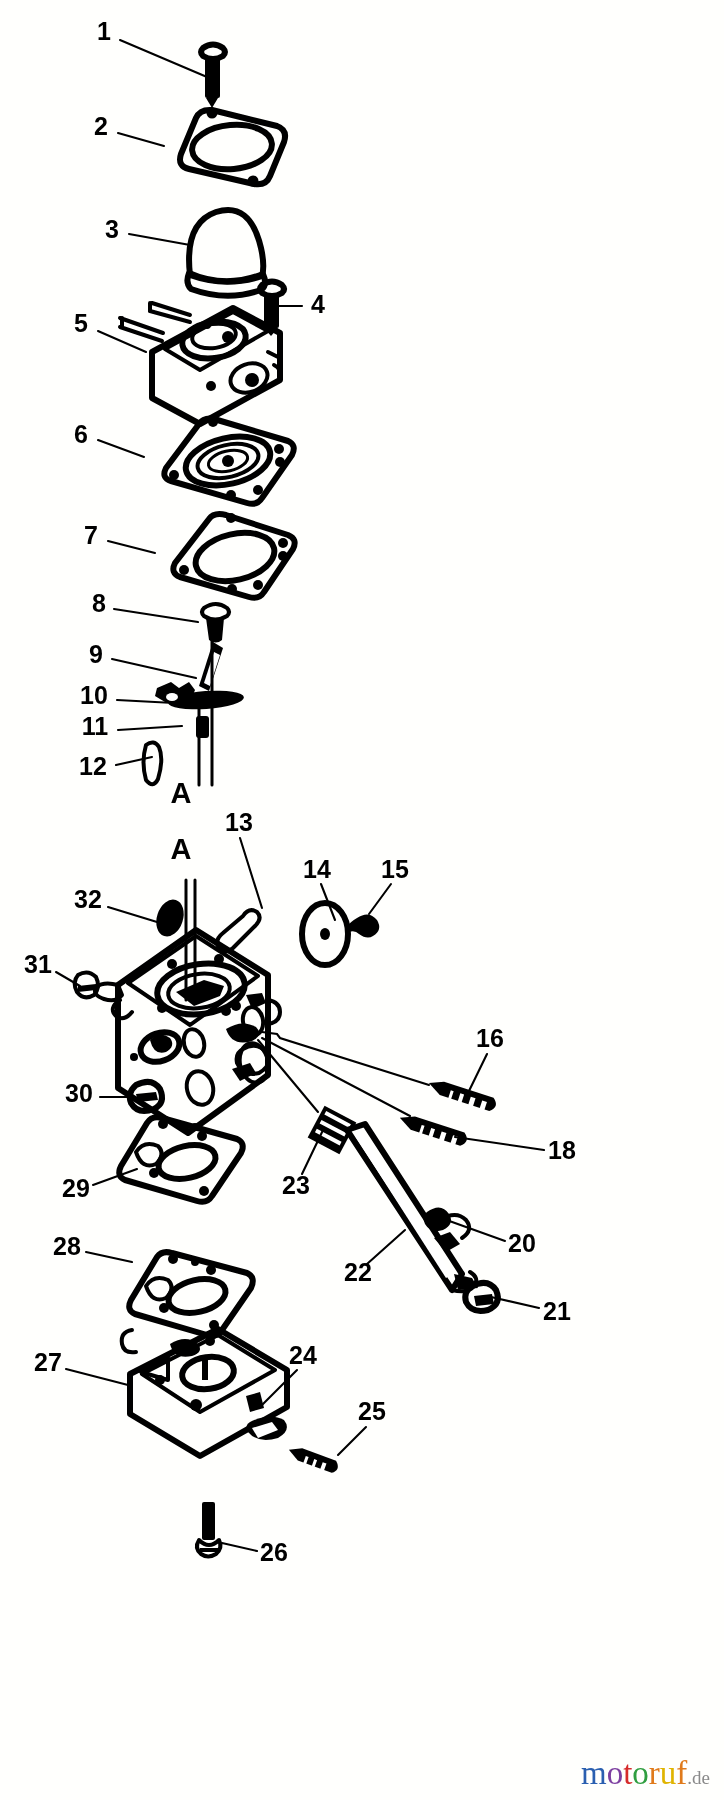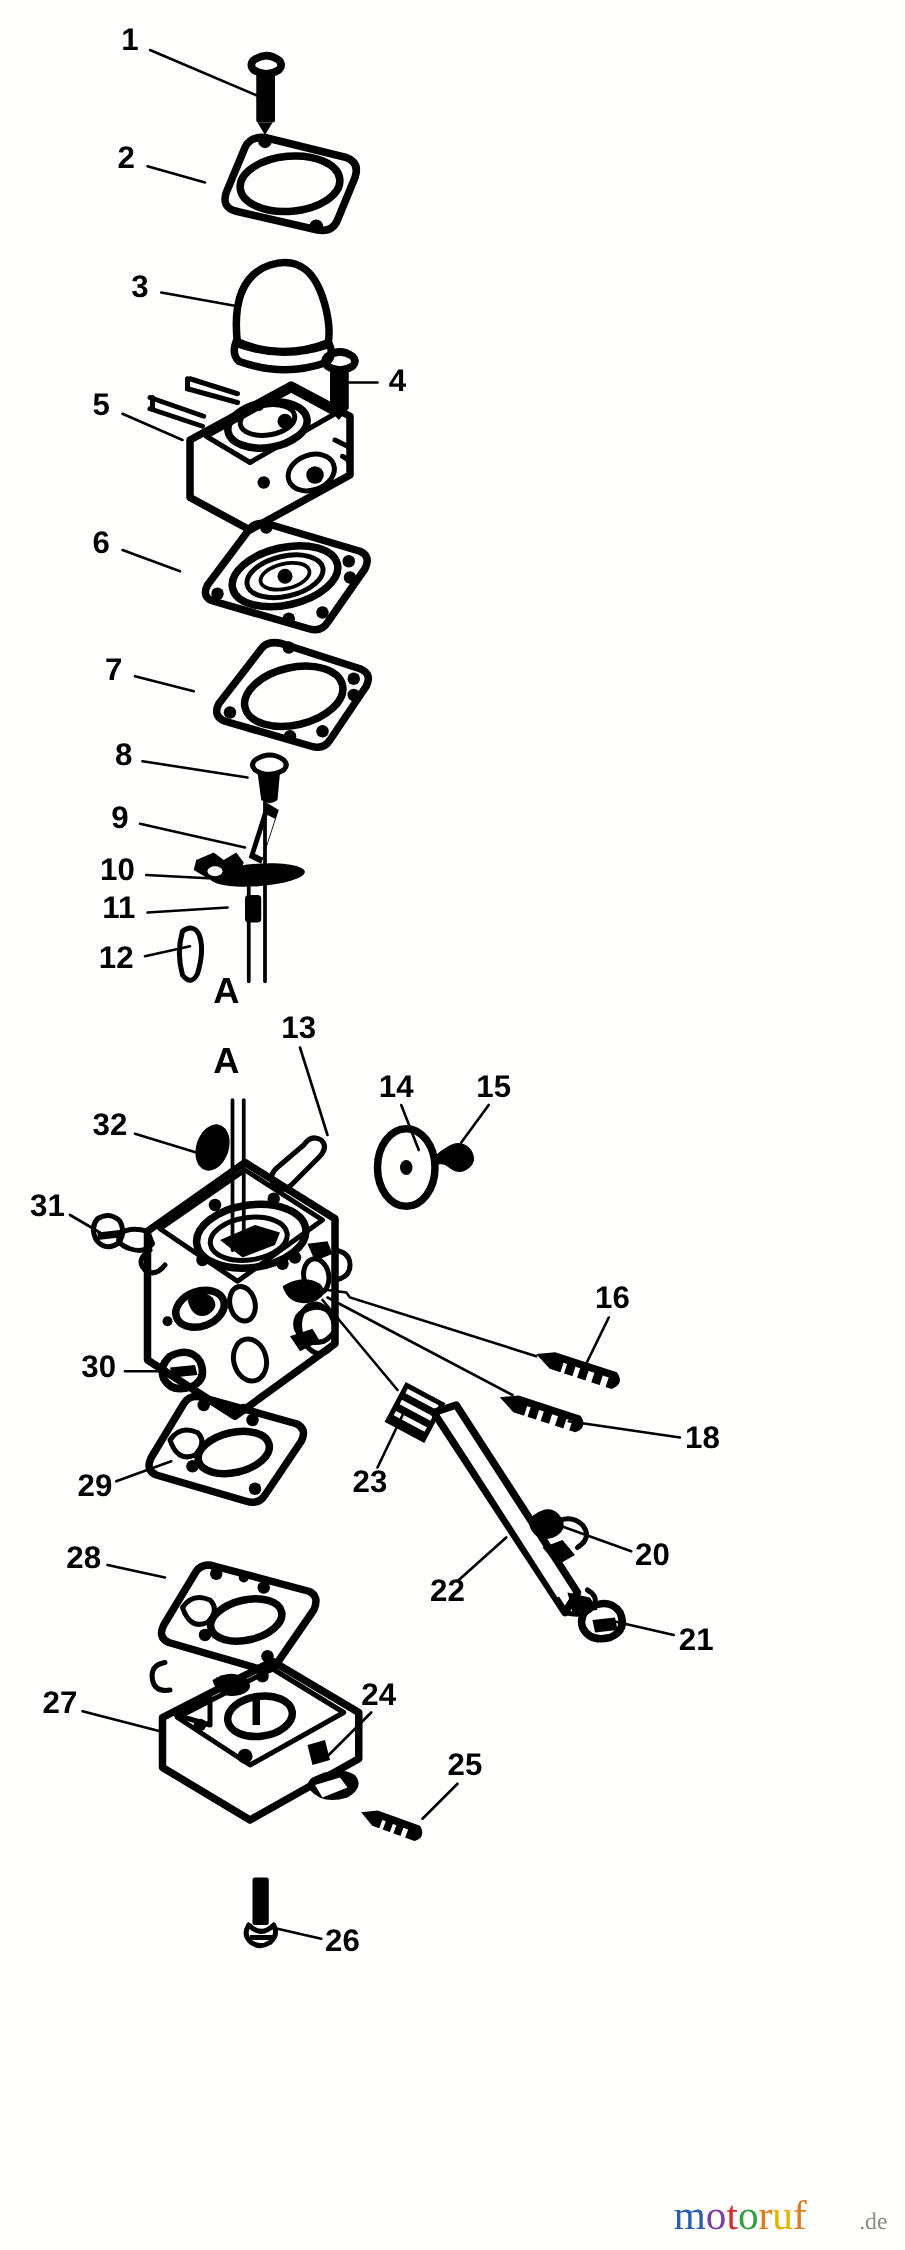--- a/index.html
+++ b/index.html
@@ -30,21 +30,21 @@
   .white{fill:#ffffff;stroke:none;}
 
   
   #watermark{
     position:absolute;right:14px;bottom:10px;
     font-family:"Liberation Serif", serif;
     font-size:33px;font-style:normal;letter-spacing:0px;
     white-space:nowrap;line-height:1;
   }
   #watermark .wl{display:inline-block;}
-  #watermark .suffix{font-size:19px;color:#8a8a8a;vertical-align:baseline;margin-left:42px;}
+  #watermark .suffix{font-size:19px;color:#8a8a8a;vertical-align:baseline;}
 </style>
 </head>
 <body>
 
 <div id="stage">
 
   <svg id="diagram" viewBox="0 0 724 1800">
 
     <g>
       <path class="part-o" d="M203 48 q10 -7 20 0 q4 4 0 8 q-10 6 -20 0 q-4 -4 0 -8z"></path>

